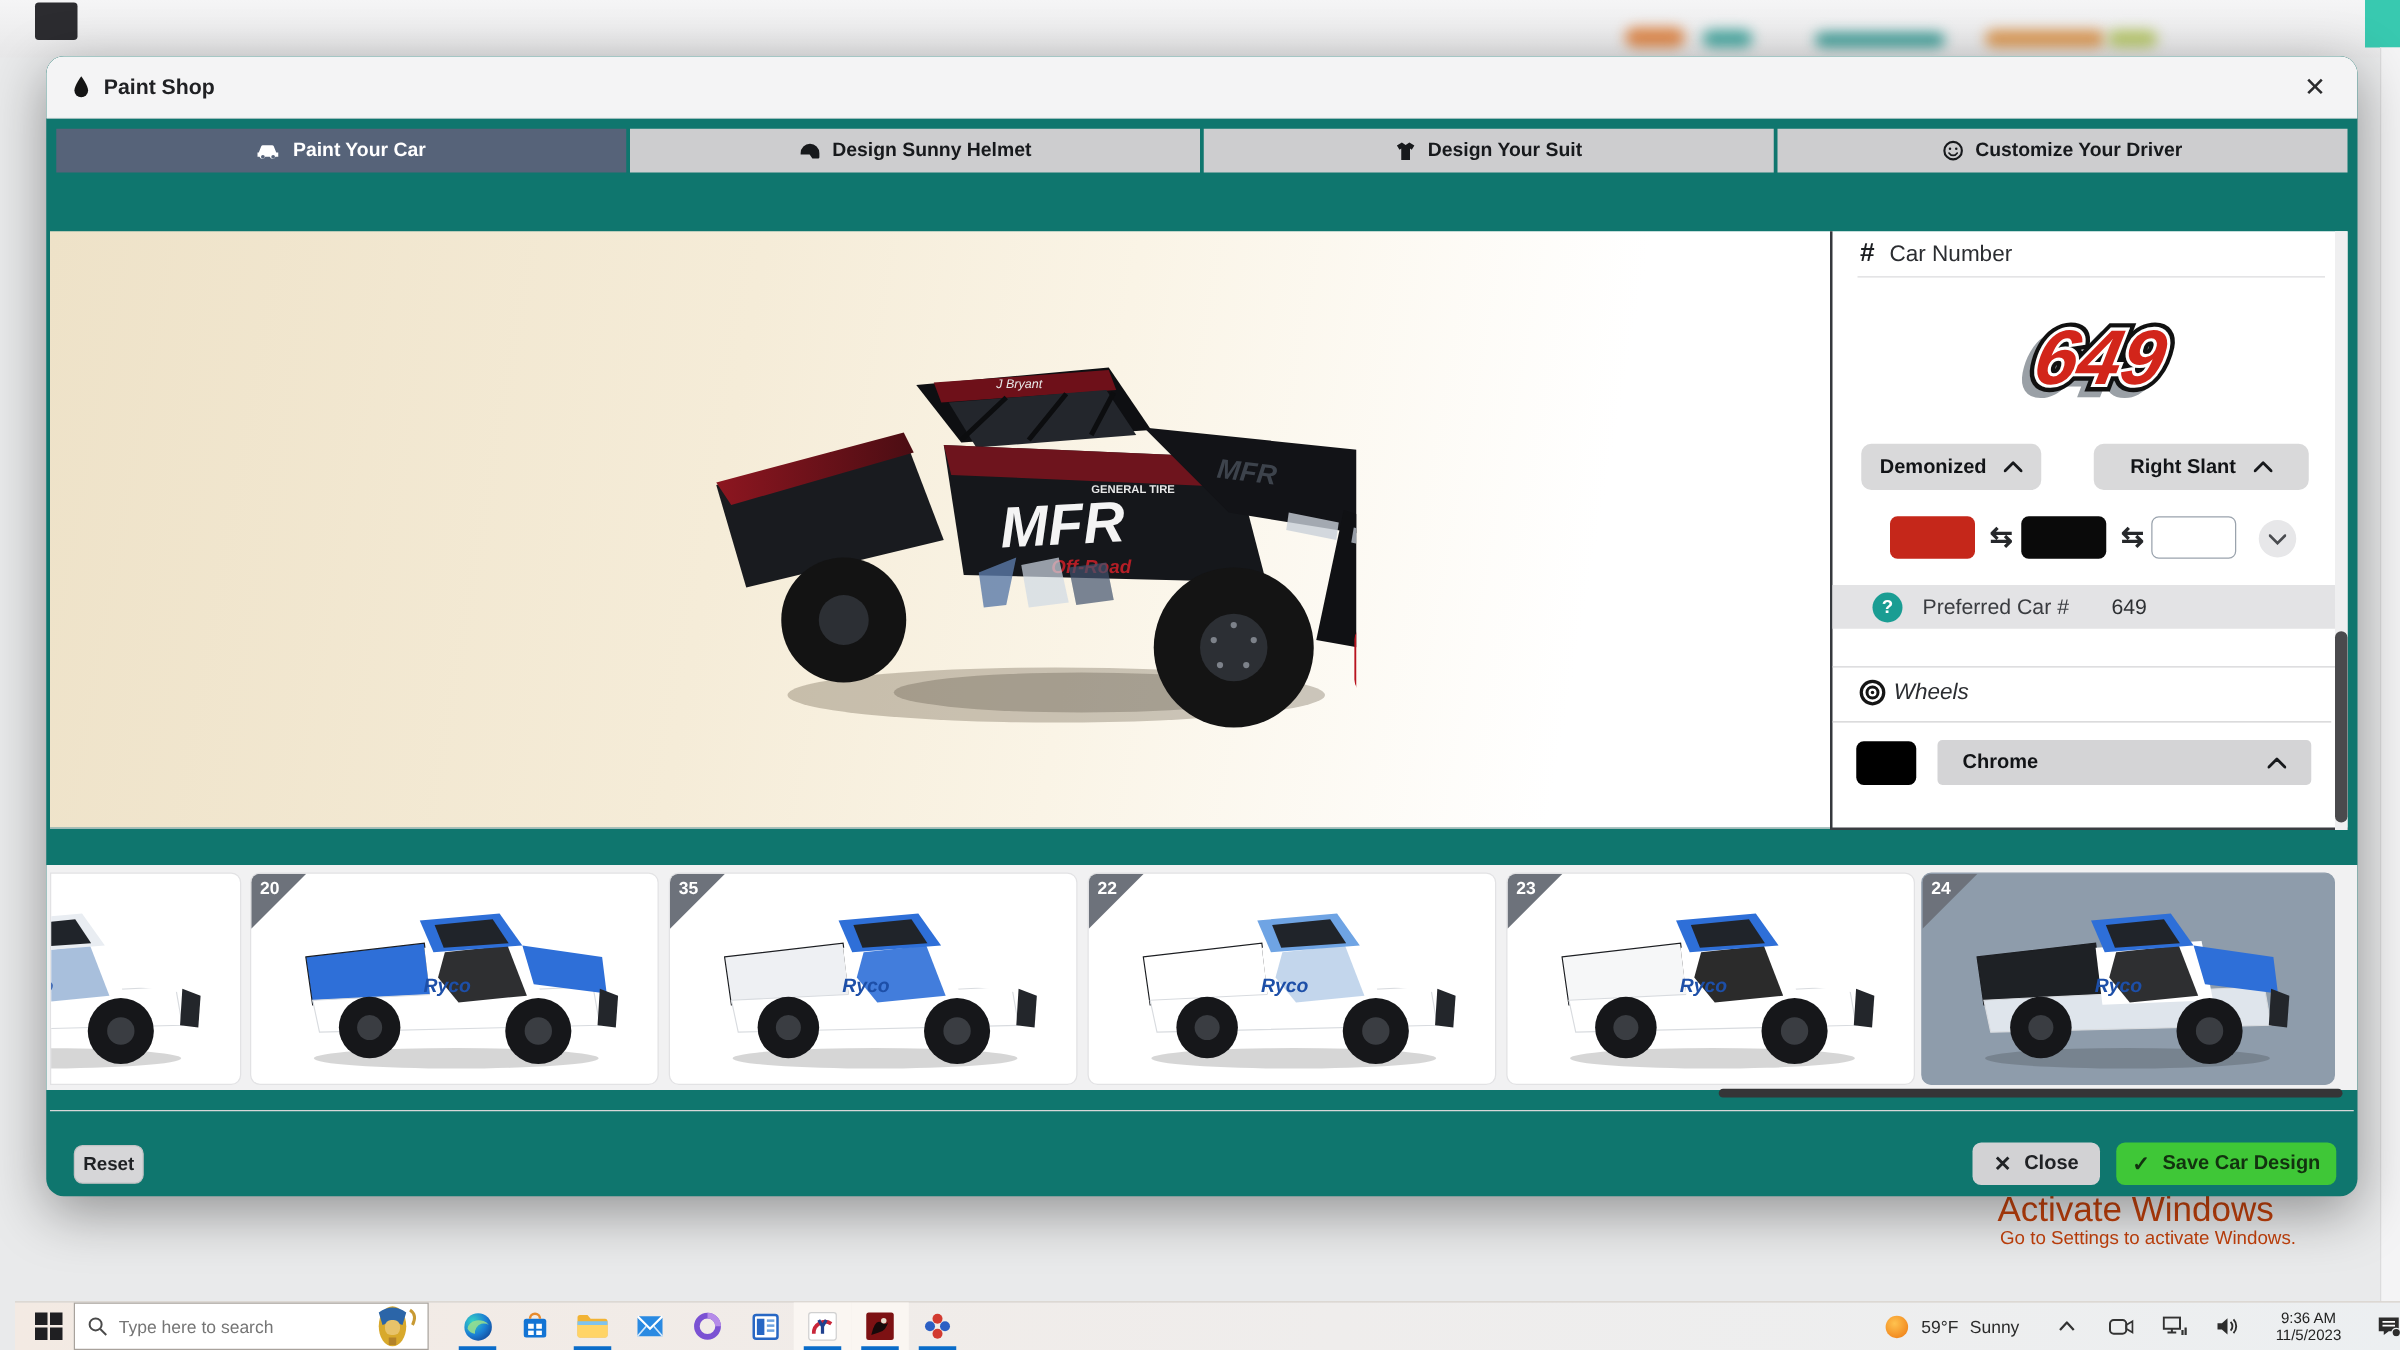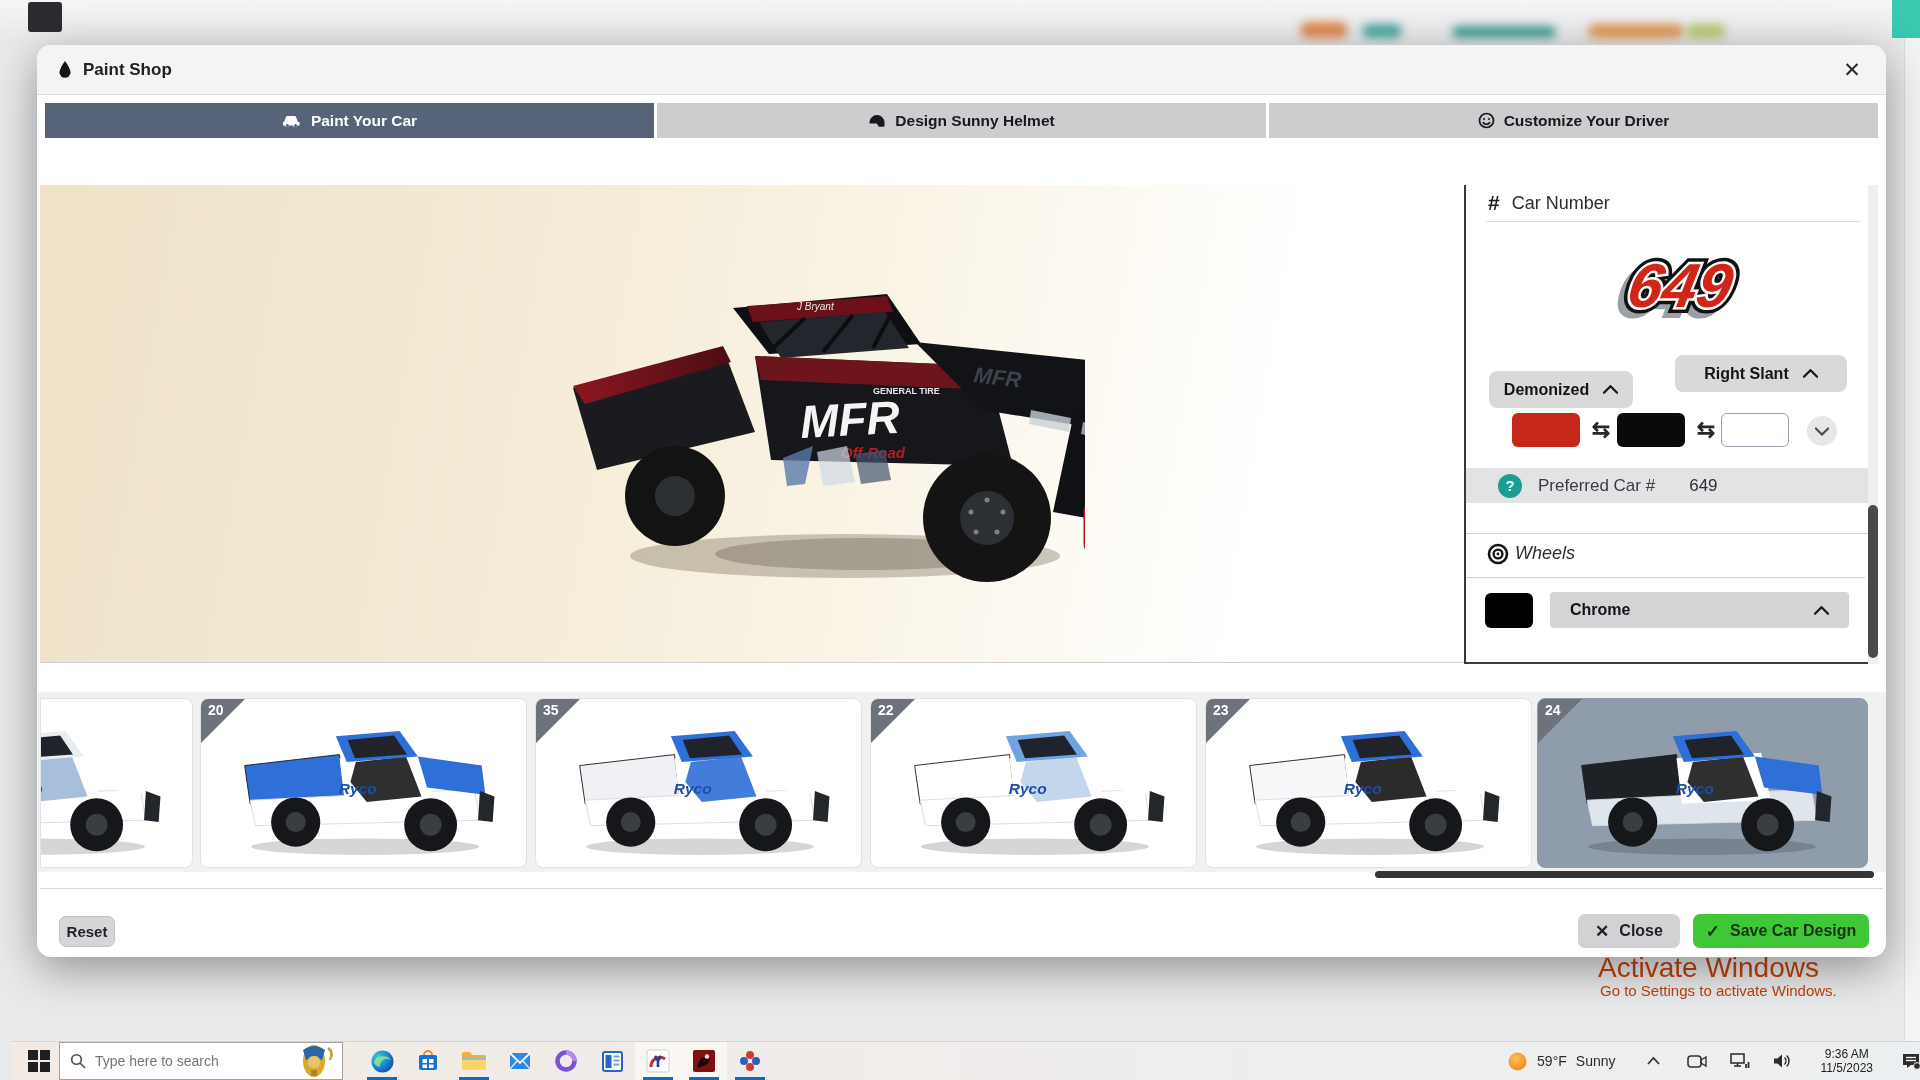--- a/index.html
+++ b/index.html
@@ -14,21 +14,21 @@
   .dark-sq { position:absolute; left:28px; top:2px; width:34px; height:30px; background:#2c2c30; border-radius:3px;}
   .tealsq { position:absolute; left:1892px; top:0; width:28px; height:38px; background:#38c9b0; }
   .page-scrollbar { position:absolute; left:1904px; top:38px; width:16px; height:1003px;
     background:#f4f4f5; border-left:1px solid #dcdcdd; z-index:0; }
   .watermark { position:absolute; color:#c2410c; z-index:1; text-align:left; }
   .wm1 { left:1598px; top:952px; font-size:28px; }
   .wm2 { left:1600px; top:982px; font-size:15px; }
 
   
   .modal { position:absolute; left:37px; top:45px; width:1849px; height:912px;
-    background:#ffffff; border-radius:14px; box-shadow:0 12px 45px rgba(0,0,0,.38);
+    background:#0f766e; border-radius:14px; box-shadow:0 12px 45px rgba(0,0,0,.38);
     z-index:5; overflow:hidden; }
   .titlebar { position:absolute; left:0; top:0; width:100%; height:50px;
     background:#f4f4f5; border-bottom:1px solid #dddddf; display:flex; align-items:center;
     padding-left:20px; border-radius:14px 14px 0 0; }
   .title-text { font-size:17px; font-weight:600; color:#202124; margin-left:10px; }
   .modal-close { position:absolute; right:20px; top:11px; width:28px; height:28px;
     font-size:21px; color:#2b2b2d; display:flex; align-items:center; justify-content:center;
     cursor:pointer; background:none; border:none; }
 
   
@@ -47,21 +47,21 @@
   .panel { position:absolute; left:1427px; top:140px; width:414px; height:479px;
     background:#ffffff; border-left:2px solid #35383d; border-bottom:2px solid #3a3d42; }
   .panel-header { position:absolute; left:22px; top:6px; display:flex; align-items:center; gap:12px; }
   .hash-glyph { font-size:21px; font-weight:700; color:#1c1e21; }
   .panel-header-label { font-size:18px; color:#2b2d31; }
   .panel-divider { position:absolute; left:20px; top:36px; width:374px; height:1px; background:#dcdcde; }
   .number-graphic { position:absolute; left:92px; top:52px; width:230px; height:92px; }
   .dd { position:absolute; height:37px; background:#d9d9da; border:none; border-radius:8px;
     font-family:"Liberation Sans",sans-serif; font-size:16px; font-weight:700; color:#121417;
     display:flex; align-items:center; justify-content:center; gap:14px; cursor:pointer; }
-  .dd-font  { left:23px;  top:186px; width:144px; }
+  .dd-font  { left:23px;  top:170px; width:144px; }
   .dd-slant { left:209px; top:170px; width:172px; }
   .swatch { position:absolute; top:228px; height:34px; width:68px; border-radius:6px; cursor:pointer; }
   .swatch-red   { left:46px;  background:#c5271a; }
   .swatch-black { left:151px; background:#0a0a0a; }
   .swatch-white { left:255px; background:#ffffff; border:1px solid #9aa3ad; }
   .swap { position:absolute; top:230px; width:26px; height:30px; display:flex; align-items:center;
     justify-content:center; font-size:22px; font-weight:700; color:#26282b; cursor:pointer; background:none; border:none;}
   .swap1 { left:122px; } .swap2 { left:227px; }
   .chev-circle { position:absolute; left:341px; top:231px; width:30px; height:30px; border-radius:50%;
     background:#e7e7e9; display:flex; align-items:center; justify-content:center; cursor:pointer; border:none; }
@@ -174,20 +174,26 @@
         </svg>
         <span>Paint Your Car</span>
       </button>
       <button class="tab">
         <svg width="18" height="16" viewBox="0 0 18 16">
           <path d="M1.5 9.5 a7.5 7.5 0 0 1 15 0 v3.3 a1 1 0 0 1-1 1 h-4.6 l-2.2-3.3 H1.5 Z" fill="currentColor"></path>
         </svg>
         <span>Design Sunny Helmet</span>
       </button>
       <button class="tab">
+        <svg width="17" height="16" viewBox="0 0 17 16">
+          <path d="M5.5 1 8.5 3 11.5 1 15.5 3.4 13.4 6.8 12 5.8 V15 H5 V5.8 L3.6 6.8 1.5 3.4 Z" fill="currentColor"></path>
+        </svg>
+        <span>Design Your Suit</span>
+      </button>
+      <button class="tab">
         <svg width="17" height="17" viewBox="0 0 17 17">
           <circle cx="8.5" cy="8.5" r="7" fill="none" stroke="currentColor" stroke-width="1.7"></circle>
           <circle cx="6" cy="7" r="1" fill="currentColor"></circle>
             <circle cx="11" cy="7" r="1" fill="currentColor"></circle>
           <path d="M5.3 10.5 a3.7 3.7 0 0 0 6.4 0" fill="none" stroke="currentColor" stroke-width="1.5" stroke-linecap="round"></path>
         </svg>
         <span>Customize Your Driver</span>
       </button>
     </div>
 

